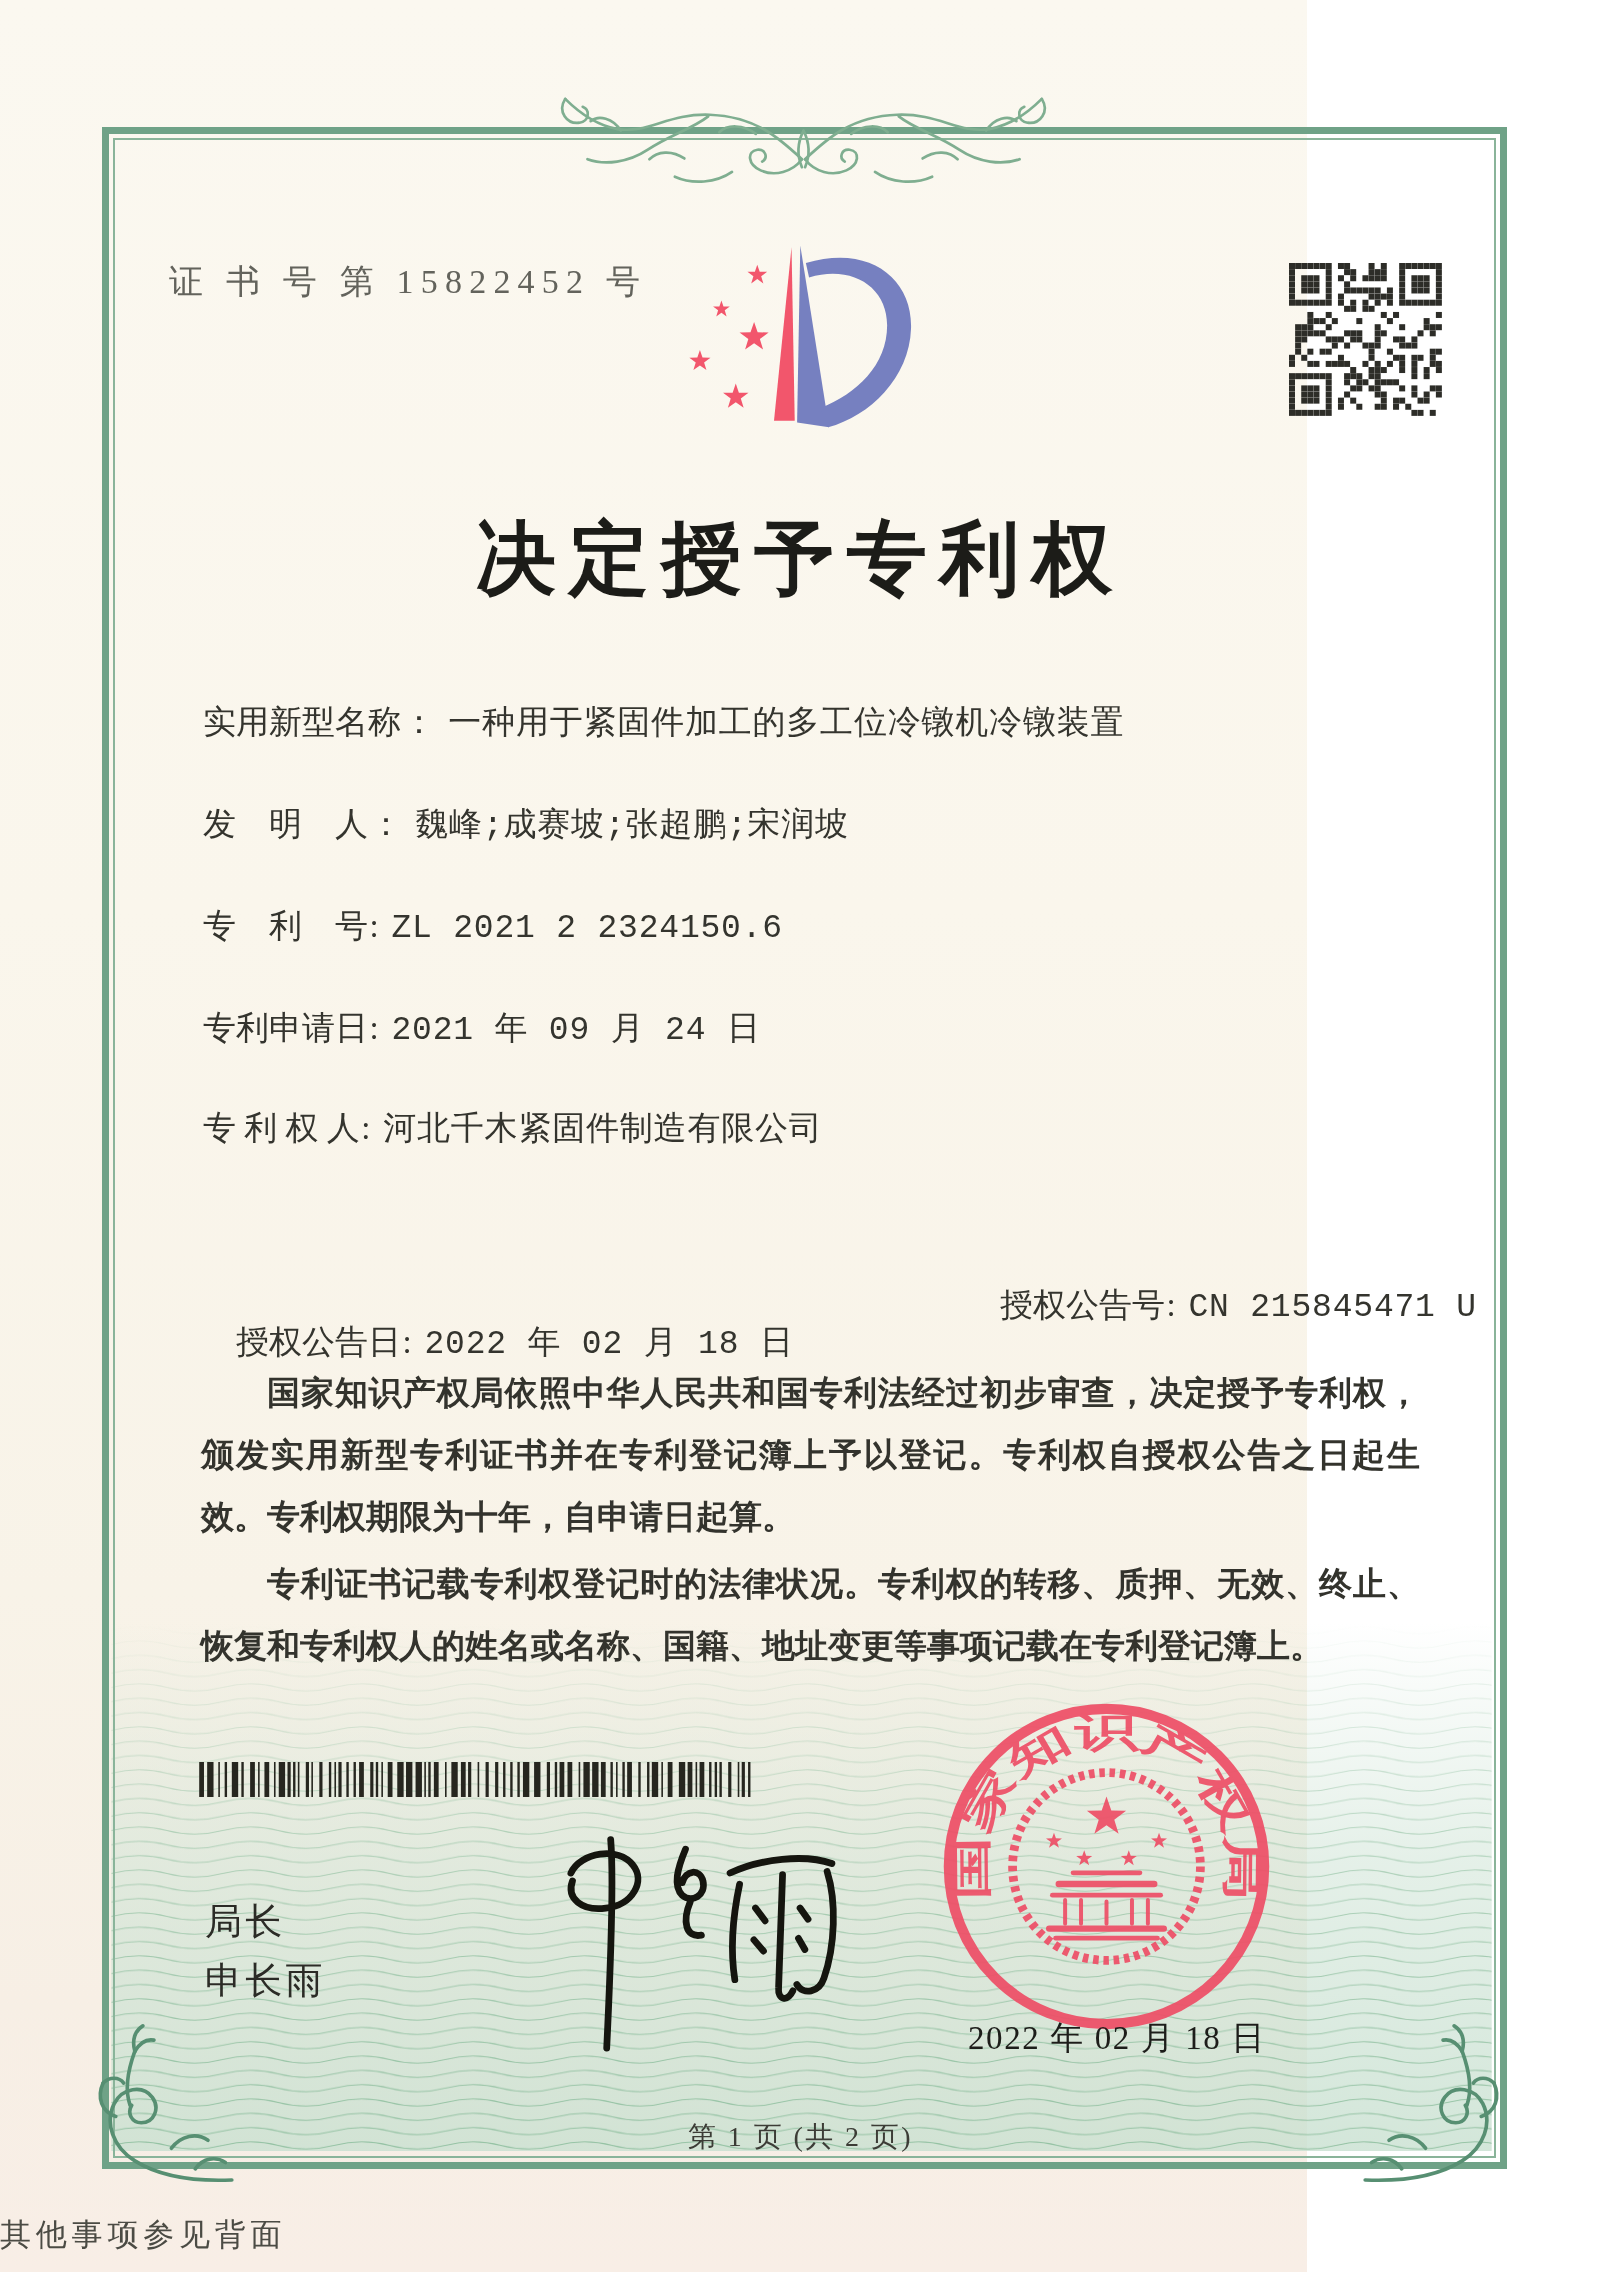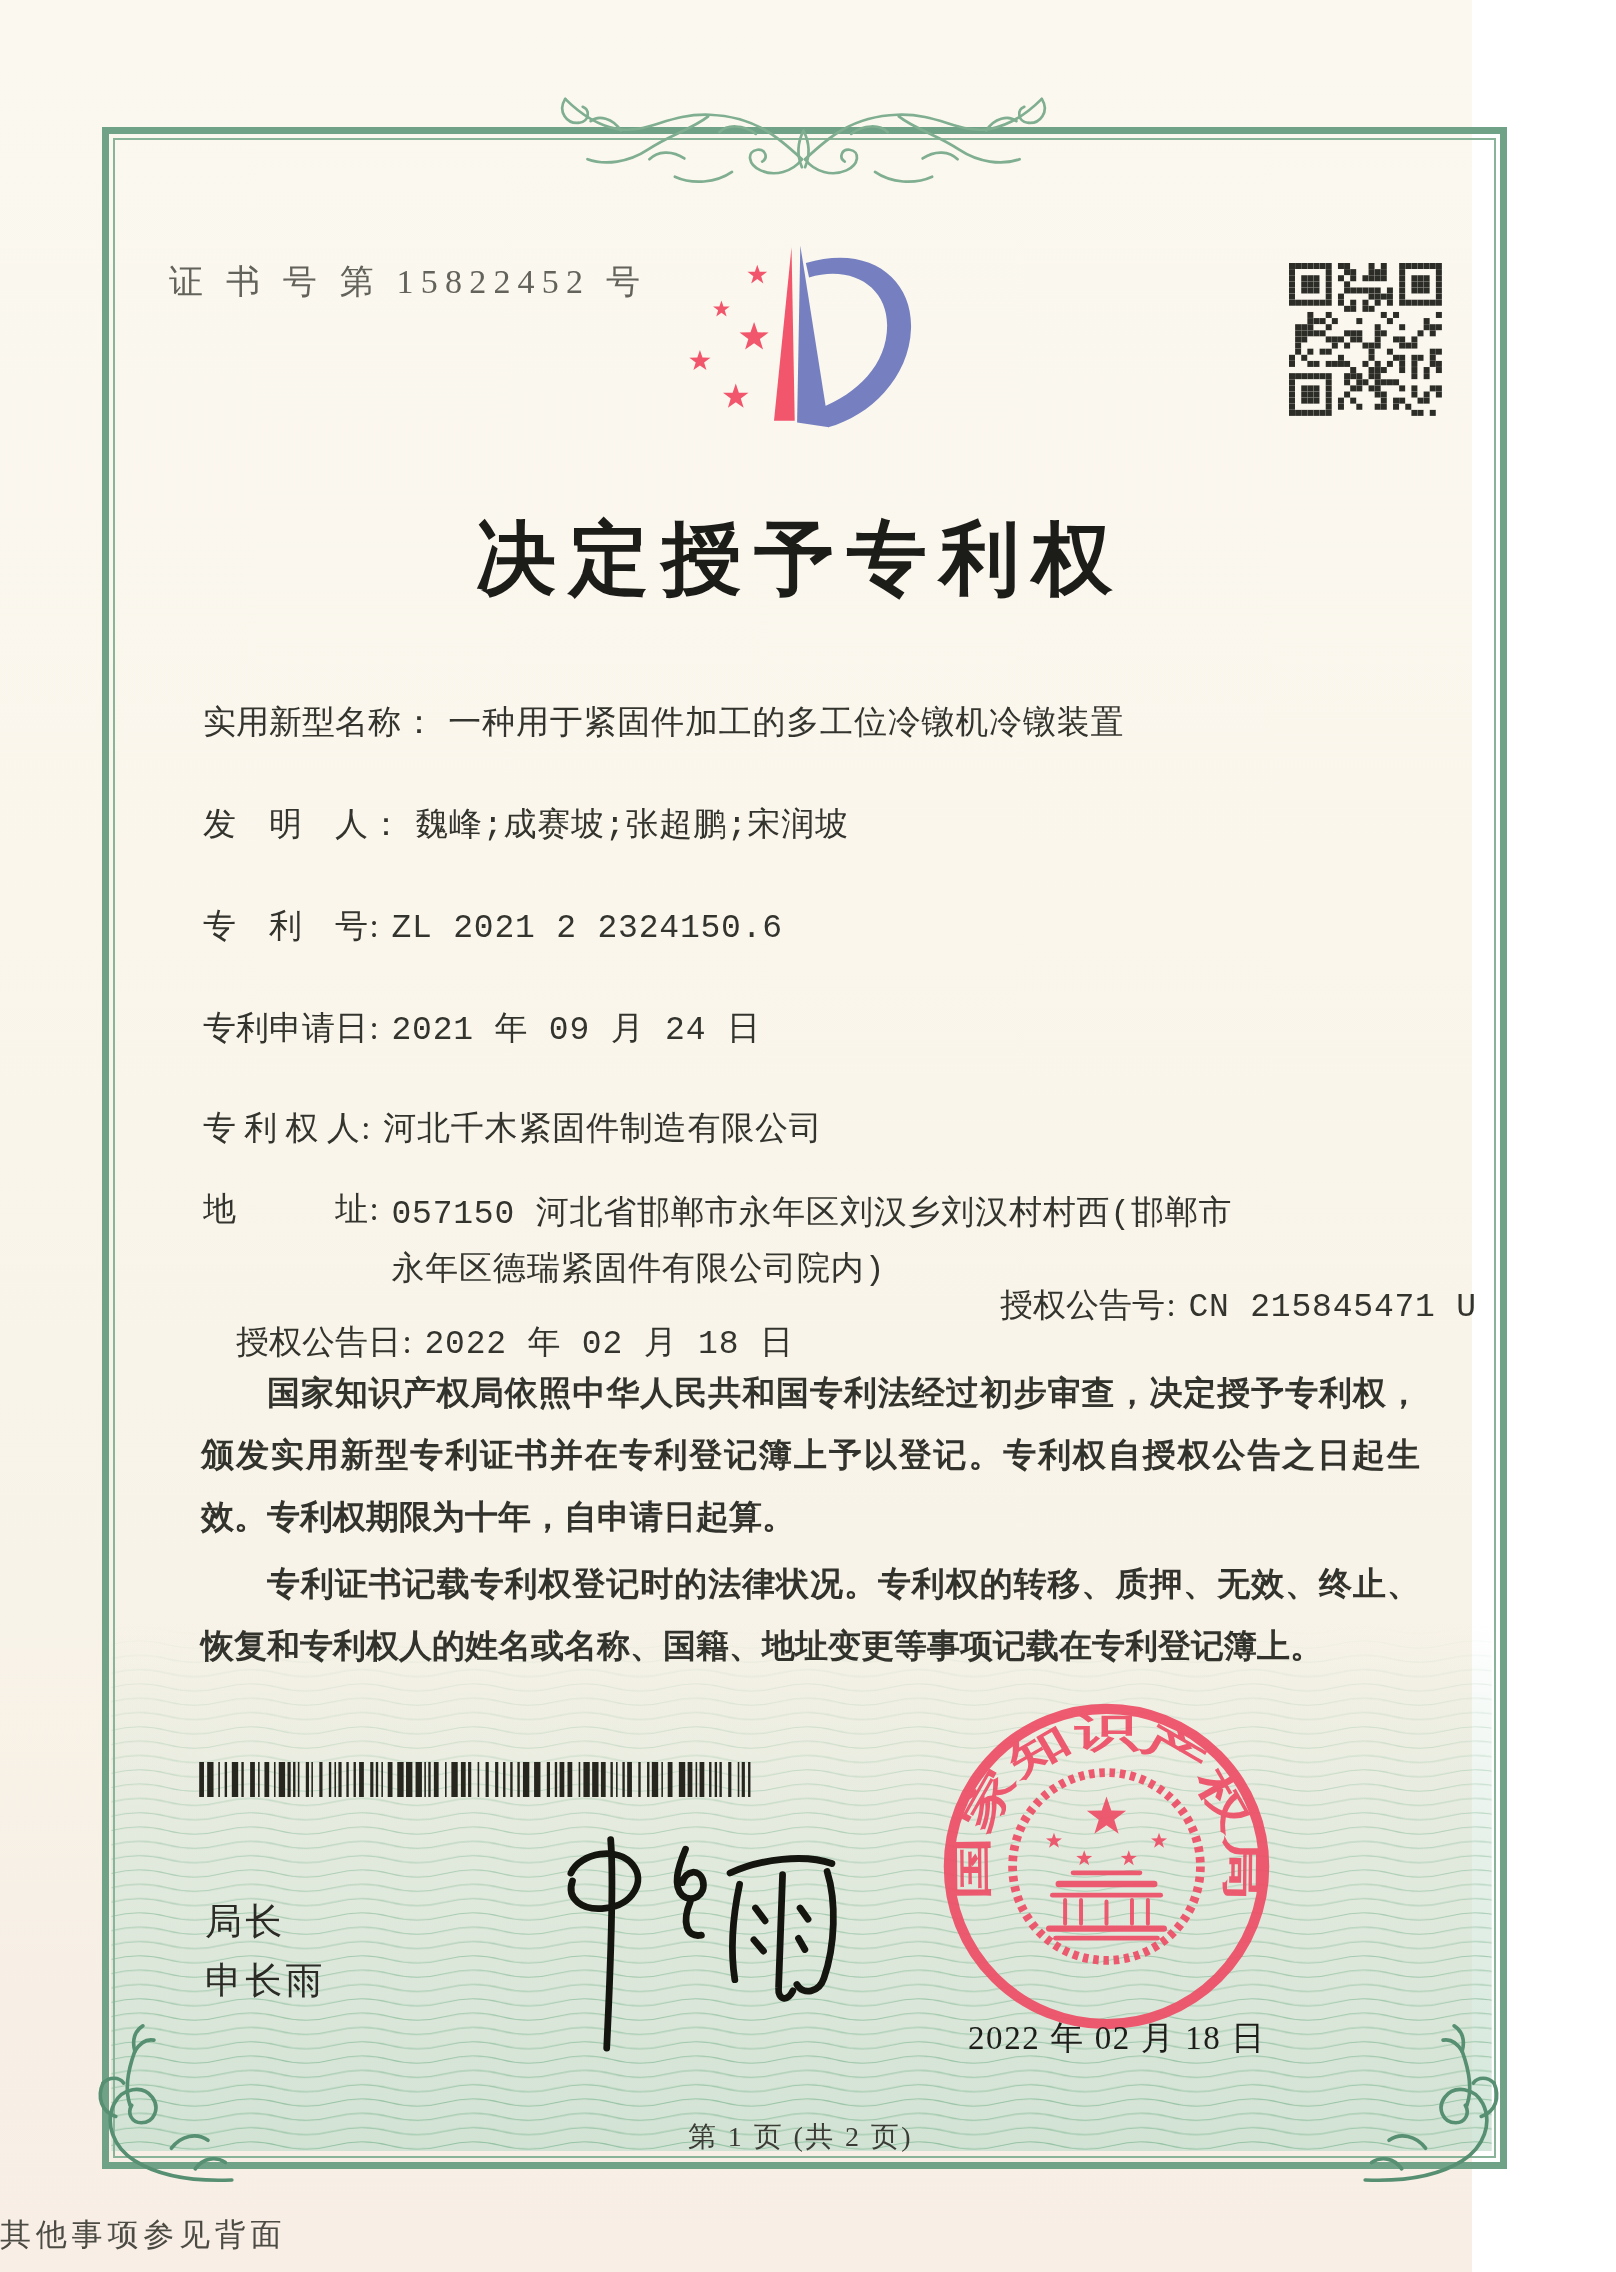--- a/index.html
+++ b/index.html
@@ -1,18 +1,18 @@
 <!DOCTYPE html>
 <html style="font-size:12.7px"><head>
 <meta charset="utf-8">
 <style>
   html,body{margin:0;padding:0;}
   body{width:1617px;height:2273px;overflow:hidden;
        font-family:"Liberation Serif","DejaVu Serif",serif;}
-  .page{position:relative;width:1472px;height:2273px;
+  .page{position:relative;width:1307px;height:2273px;
         background:linear-gradient(180deg,#fbf8f0 0%,#faf6ec 40%,#f8f3e8 70%,#f7efe5 88%,#f8eee6 100%);}
   .abs{position:absolute;}
   
   .cert-border{left:102px;top:127px;width:1391px;height:2028px;
      border:7.2px solid #6fa287;z-index:2;}
   .cert-border-inner{position:absolute;left:4px;top:4px;right:4px;bottom:4px;
      border:2.4px solid #8ab49a;}
   
   .waves-wrap{left:111px;top:1623px;width:1381px;height:528px;z-index:1;}
   
@@ -409,21 +409,20 @@
       <rect x="176.64" y="184.32" width="7.5264" height="7.5264" fill="#2d2d28"></rect>
     </svg>
 
   <div class="abs cert-title">决定授予专利权</div>
 
   <div class="abs field-row" style="top:700px"><span class="flabel">实用新型名称</span><span class="fcolon">：</span><span class="fvalue">一种用于紧固件加工的多工位冷镦机冷镦装置</span></div>
   <div class="abs field-row" style="top:802px"><span class="flabel">发　明　人</span><span class="fcolon">：</span><span class="fvalue">魏峰;成赛坡;张超鹏;宋润坡</span></div>
   <div class="abs field-row" style="top:904px"><span class="flabel">专　利　号</span><span class="fcolon">:</span><span class="fvalue">ZL 2021 2 2324150.6</span></div>
   <div class="abs field-row" style="top:1006px"><span class="flabel">专利申请日</span><span class="fcolon">:</span><span class="fvalue">2021 年 09 月 24 日</span></div>
   <div class="abs field-row" style="top:1106px"><span class="flabel">专 利 权 人</span><span class="fcolon">:</span><span class="fvalue">河北千木紧固件制造有限公司</span></div>
-  <div class="abs field-row" style="top:1187px"><span class="flabel">地　　　址</span><span class="fcolon">:</span><span class="fvalue wrap">057150 河北省邯郸市永年区刘汉乡刘汉村村西(邯郸市永年区德瑞紧固件有限公司院内)</span></div>
 
   <div class="abs field-row" style="top:1283px">
     <span class="flabel">授权公告日</span><span class="fcolon">:</span><span class="fvalue">2022 年 02 月 18 日</span>
     <span class="grant-no-group"><span class="flabel">授权公告号</span><span class="fcolon">:</span><span class="fvalue">CN 215845471 U</span></span>
   </div>
 
   <div class="abs paras">
     <p>国家知识产权局依照中华人民共和国专利法经过初步审查，决定授予专利权，颁发实用新型专利证书并在专利登记簿上予以登记。专利权自授权公告之日起生效。专利权期限为十年，自申请日起算。</p>
     <p>专利证书记载专利权登记时的法律状况。专利权的转移、质押、无效、终止、恢复和专利权人的姓名或名称、国籍、地址变更等事项记载在专利登记簿上。</p>
   </div>

